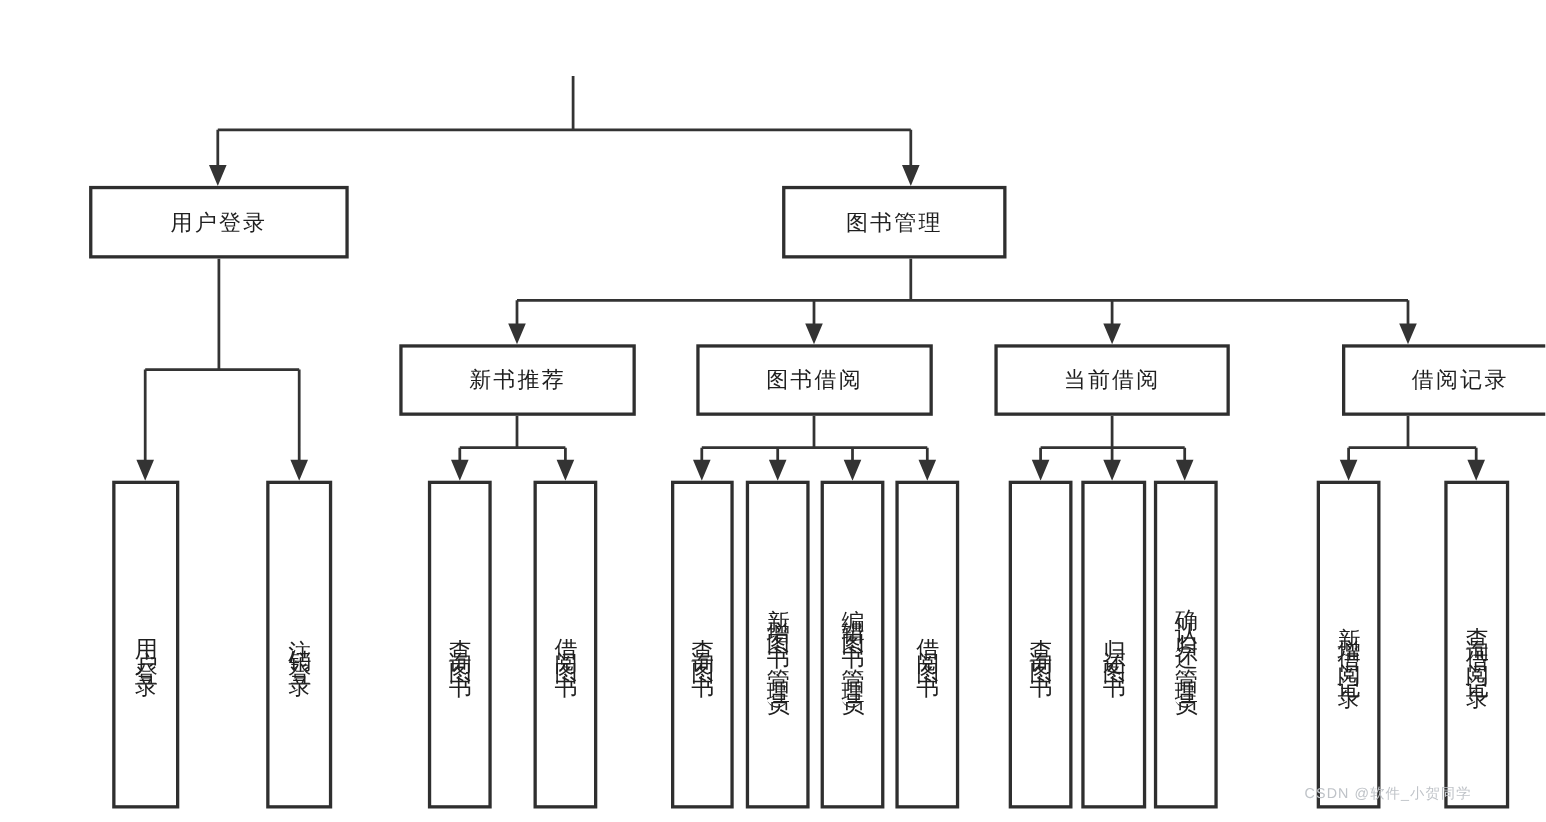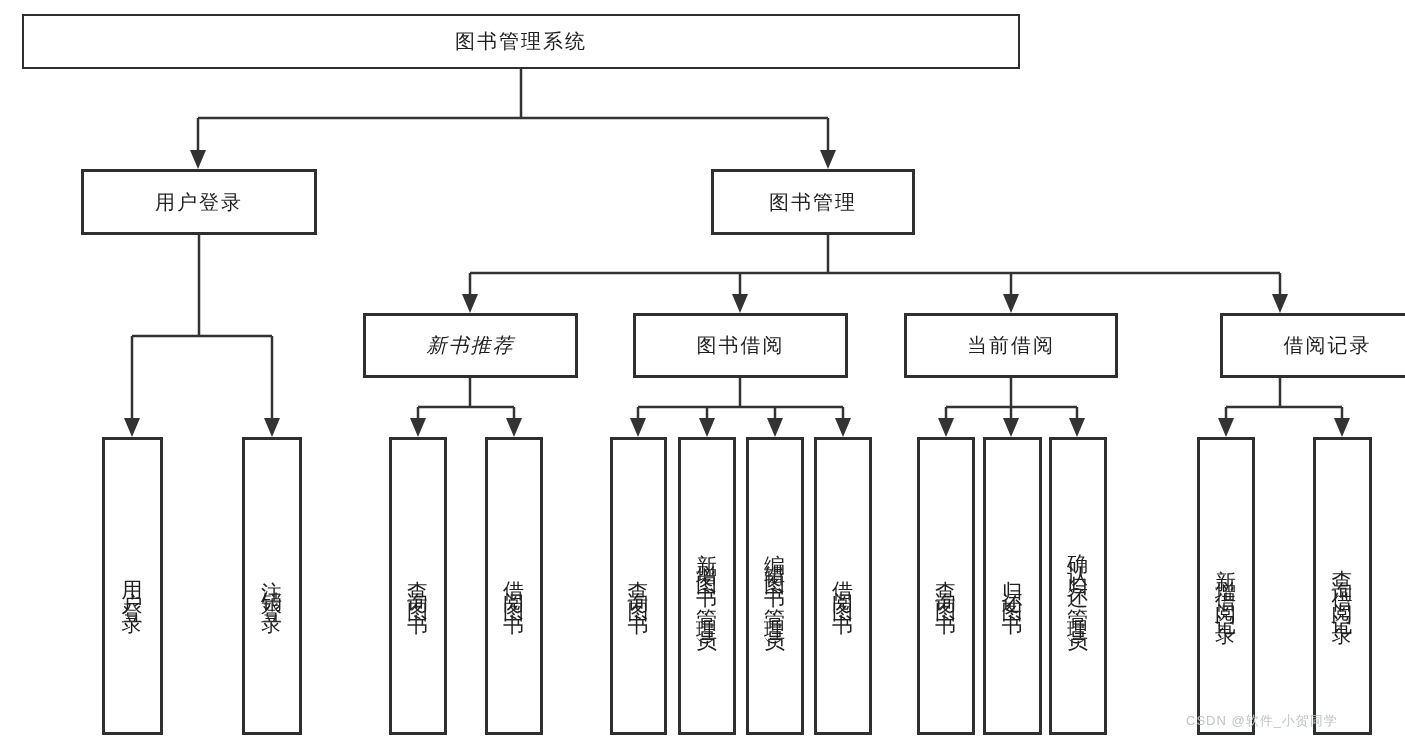--- a/index.html
+++ b/index.html
@@ -78,26 +78,25 @@
       M462 294 H478 L470 313 Z  M732 294 H748 L740 313 Z
       M1003 294 H1019 L1011 313 Z  M1272 294 H1288 L1280 313 Z
       M410 418 H426 L418 437 Z  M506 418 H522 L514 437 Z
       M630 418 H646 L638 437 Z  M699 418 H715 L707 437 Z
       M767 418 H783 L775 437 Z  M835 418 H851 L843 437 Z
       M938 418 H954 L946 437 Z  M1003 418 H1019 L1011 437 Z
       M1069 418 H1085 L1077 437 Z
       M1218 418 H1234 L1226 437 Z  M1334 418 H1350 L1342 437 Z"></path>
   </svg>
 
-  <div class="node hbox root" style="left:22px;top:14px;width:998px;height:55px;">图书管理系统</div>
 
   <div class="node hbox" style="left:81px;top:169px;width:236px;height:66px;">用户登录</div>
   <div class="node hbox" style="left:711px;top:169px;width:204px;height:66px;">图书管理</div>
 
-  <div class="node hbox" style="left:363px;top:313px;width:215px;height:65px;font-style:italic;">新书推荐</div>
+  <div class="node hbox" style="left:363px;top:313px;width:215px;height:65px;">新书推荐</div>
   <div class="node hbox" style="left:904px;top:313px;width:214px;height:65px;">当前借阅</div>
   <div class="node hbox" style="left:633px;top:313px;width:215px;height:65px;">图书借阅</div>
   <div class="node hbox" style="left:1220px;top:313px;width:215px;height:65px;">借阅记录</div>
 
   <div class="node leaf" style="left:102px;top:437px;width:61px;height:298px;">用户登录</div>
   <div class="node leaf" style="left:242px;top:437px;width:60px;height:298px;">注销登录</div>
 
   <div class="node leaf" style="left:389px;top:437px;width:58px;height:298px;">查询图书</div>
   <div class="node leaf" style="left:485px;top:437px;width:58px;height:298px;">借阅图书</div>
 

